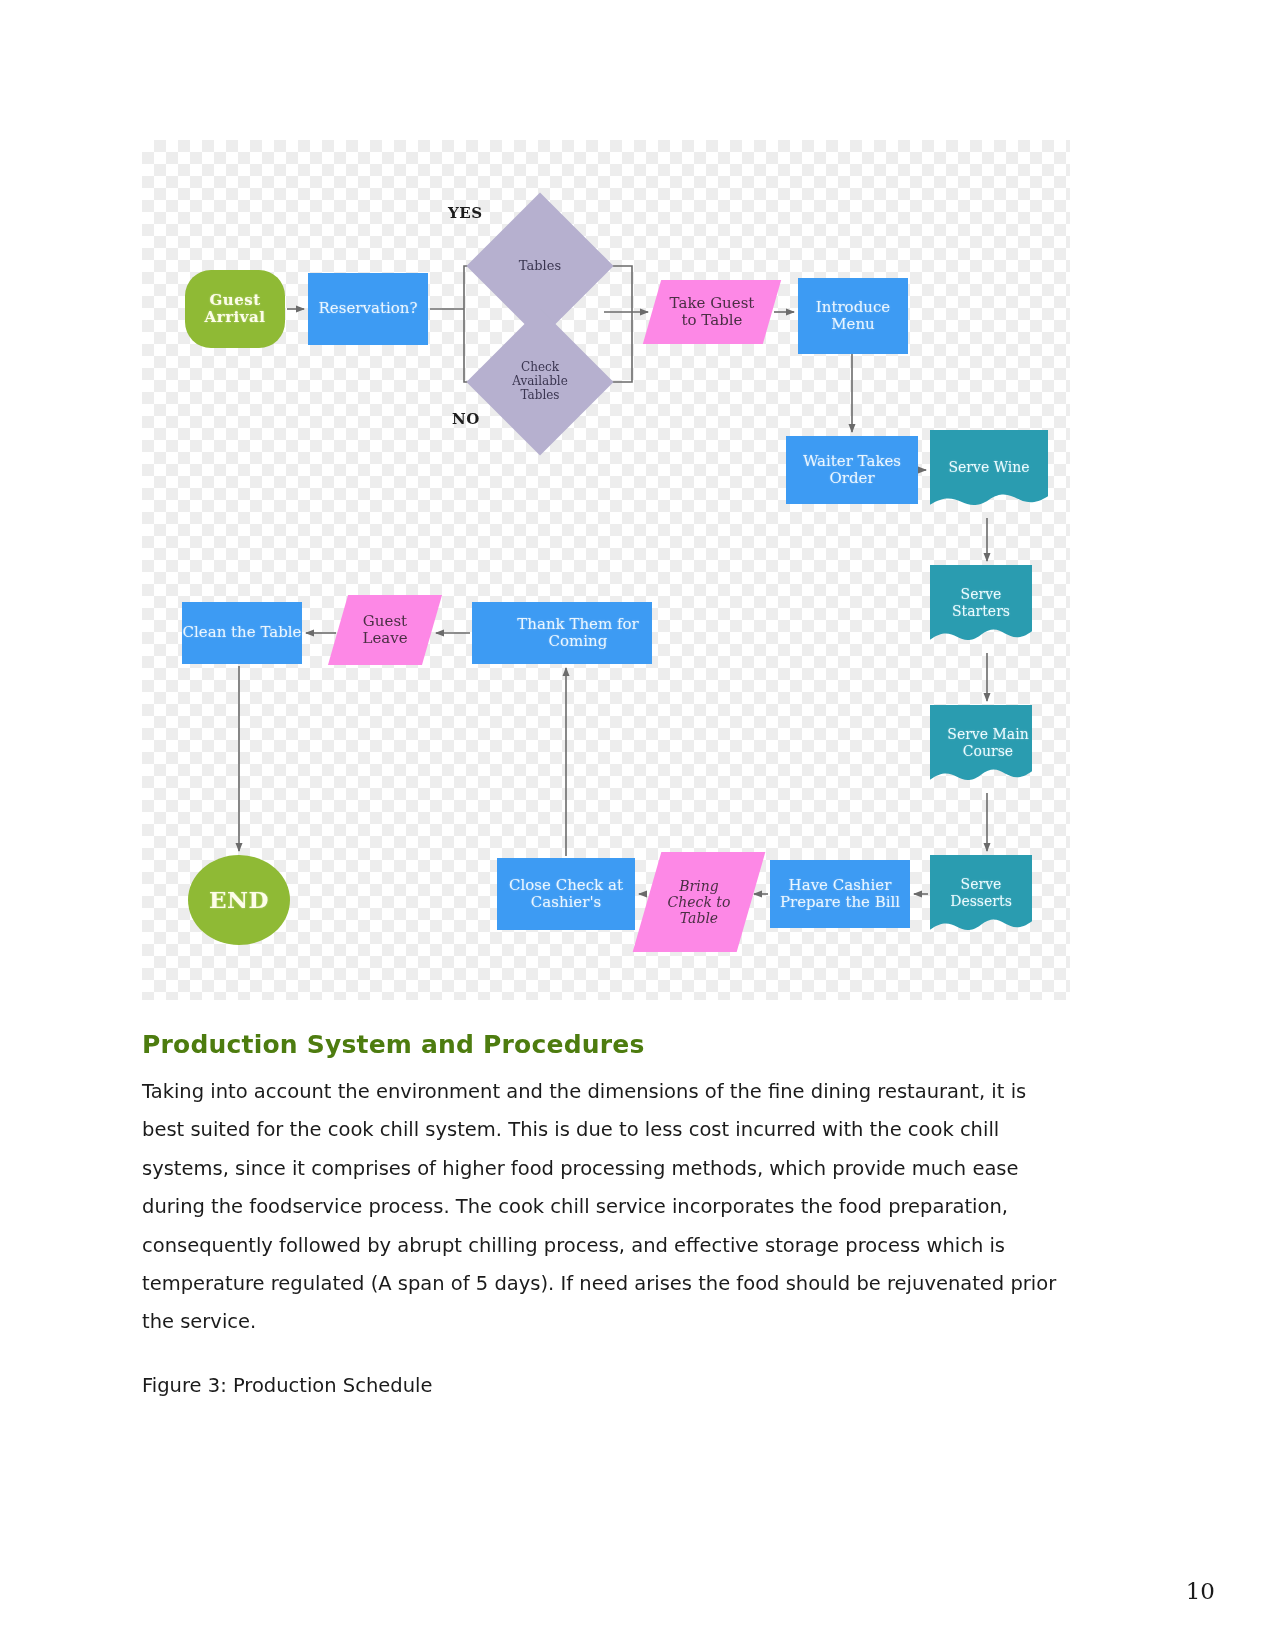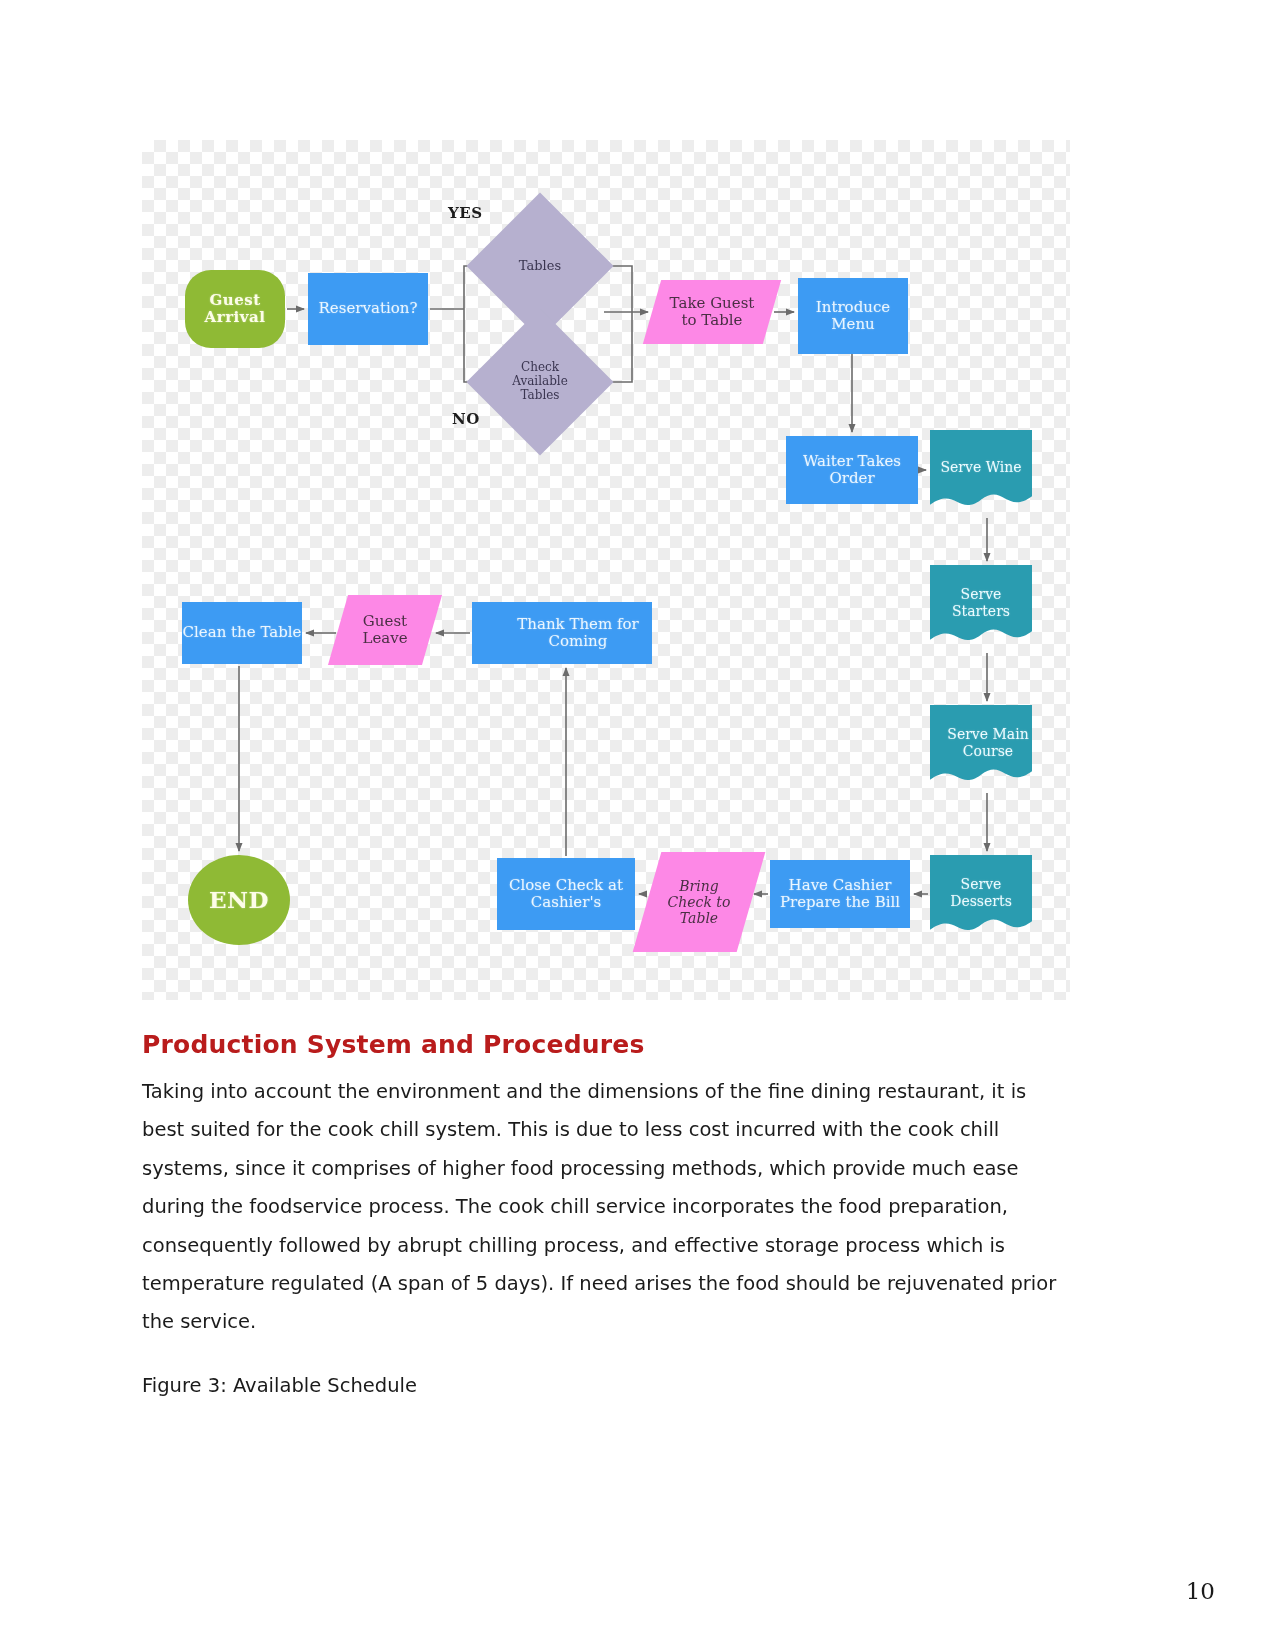--- a/index.html
+++ b/index.html
@@ -84,21 +84,21 @@
   
   #doc-body{
     position:absolute;
     left:142px; top:1030px; width:915px;
   }
   h2#section-heading{
     margin:0 0 14px 0;
     font-family:"DejaVu Sans", sans-serif;
     font-weight:bold;
     font-size:25px;
-    color:#b91c1c;
+    color:#4d7c0f;
     letter-spacing:.2px;
   }
   p.body-par{
     margin:0 0 28px 0;
     font-family:"DejaVu Sans", sans-serif;
     font-size:19.5px;
     line-height:1.97;
     color:#1b1b1b;
     text-align:left;
   }
@@ -173,21 +173,21 @@
       <div class="node n-decision" style="left: 346px; top: 74px; width: 104px; height: 104px; font-size: 13px;"><div class="dia"></div><span class="lbl">Tables</span></div>
       <div class="node n-decision" style="left: 346px; top: 190px; width: 104px; height: 104px; font-size: 12px;"><div class="dia"></div><span class="lbl">Check
 Available
 Tables</span></div>
       <div class="node n-io" style="left: 510px; top: 140px; width: 120px; height: 64px; font-size: 15px;"><div class="para"></div><span class="lbl">Take Guest
 to Table</span></div>
       <div class="node n-process" style="left: 656px; top: 138px; width: 110px; height: 76px; font-size: 15px;">Introduce
 Menu</div>
       <div class="node n-process" style="left: 644px; top: 296px; width: 132px; height: 68px; font-size: 15px;">Waiter Takes
 Order</div>
-      <div class="node n-doc" style="left: 788px; top: 290px; width: 102px; height: 85px; font-size: 14px;"><svg viewBox="0 0 100 100" preserveAspectRatio="none">
+      <div class="node n-doc" style="left: 788px; top: 290px; width: 118px; height: 85px; font-size: 14px;"><svg viewBox="0 0 100 100" preserveAspectRatio="none">
           <path d="M0,0 H100 V78 C75,100 72,62 50,82 C28,102 25,66 0,88 Z" fill="#2a9cb0"></path>
         </svg><span class="lbl" style="margin-top: -10px;">Serve Wine</span></div>
       <div class="node n-doc" style="left: 788px; top: 425px; width: 102px; height: 85px; font-size: 14px;"><svg viewBox="0 0 100 100" preserveAspectRatio="none">
           <path d="M0,0 H100 V78 C75,100 72,62 50,82 C28,102 25,66 0,88 Z" fill="#2a9cb0"></path>
         </svg><span class="lbl" style="margin-top: -10px;">Serve
 Starters</span></div>
       <div class="node n-doc" style="left: 788px; top: 565px; width: 102px; height: 85px; font-size: 14px;"><svg viewBox="0 0 100 100" preserveAspectRatio="none">
           <path d="M0,0 H100 V78 C75,100 72,62 50,82 C28,102 25,66 0,88 Z" fill="#2a9cb0"></path>
         </svg><span class="lbl" style="margin-top: -10px; margin-left: 14px;">Serve Main
 Course</span></div>
@@ -210,16 +210,16 @@
       <div class="edge-label" style="left: 306px; top: 64px;">YES</div>
       <div class="edge-label" style="left: 310px; top: 270px;">NO</div>
     </div>
 </div>
 
 <div id="doc-body">
   <h2 id="section-heading">Production System and Procedures</h2>
 
   <p class="body-par">Taking into account the environment and the dimensions of the fine dining restaurant, it is best suited for the cook chill system. This is due to less cost incurred with the cook chill systems, since it comprises of higher food processing methods, which provide much ease during the foodservice process. The cook chill service incorporates the food preparation, consequently followed by abrupt chilling process, and effective storage process which is temperature regulated (A span of 5 days). If need arises the food should be rejuvenated prior the service.</p>
 
-  <p class="caption">Figure 3: Available Schedule</p>
+  <p class="caption">Figure 3: Production Schedule</p>
 </div>
 
 <div id="page-number">10</div>
 
 </body></html>

